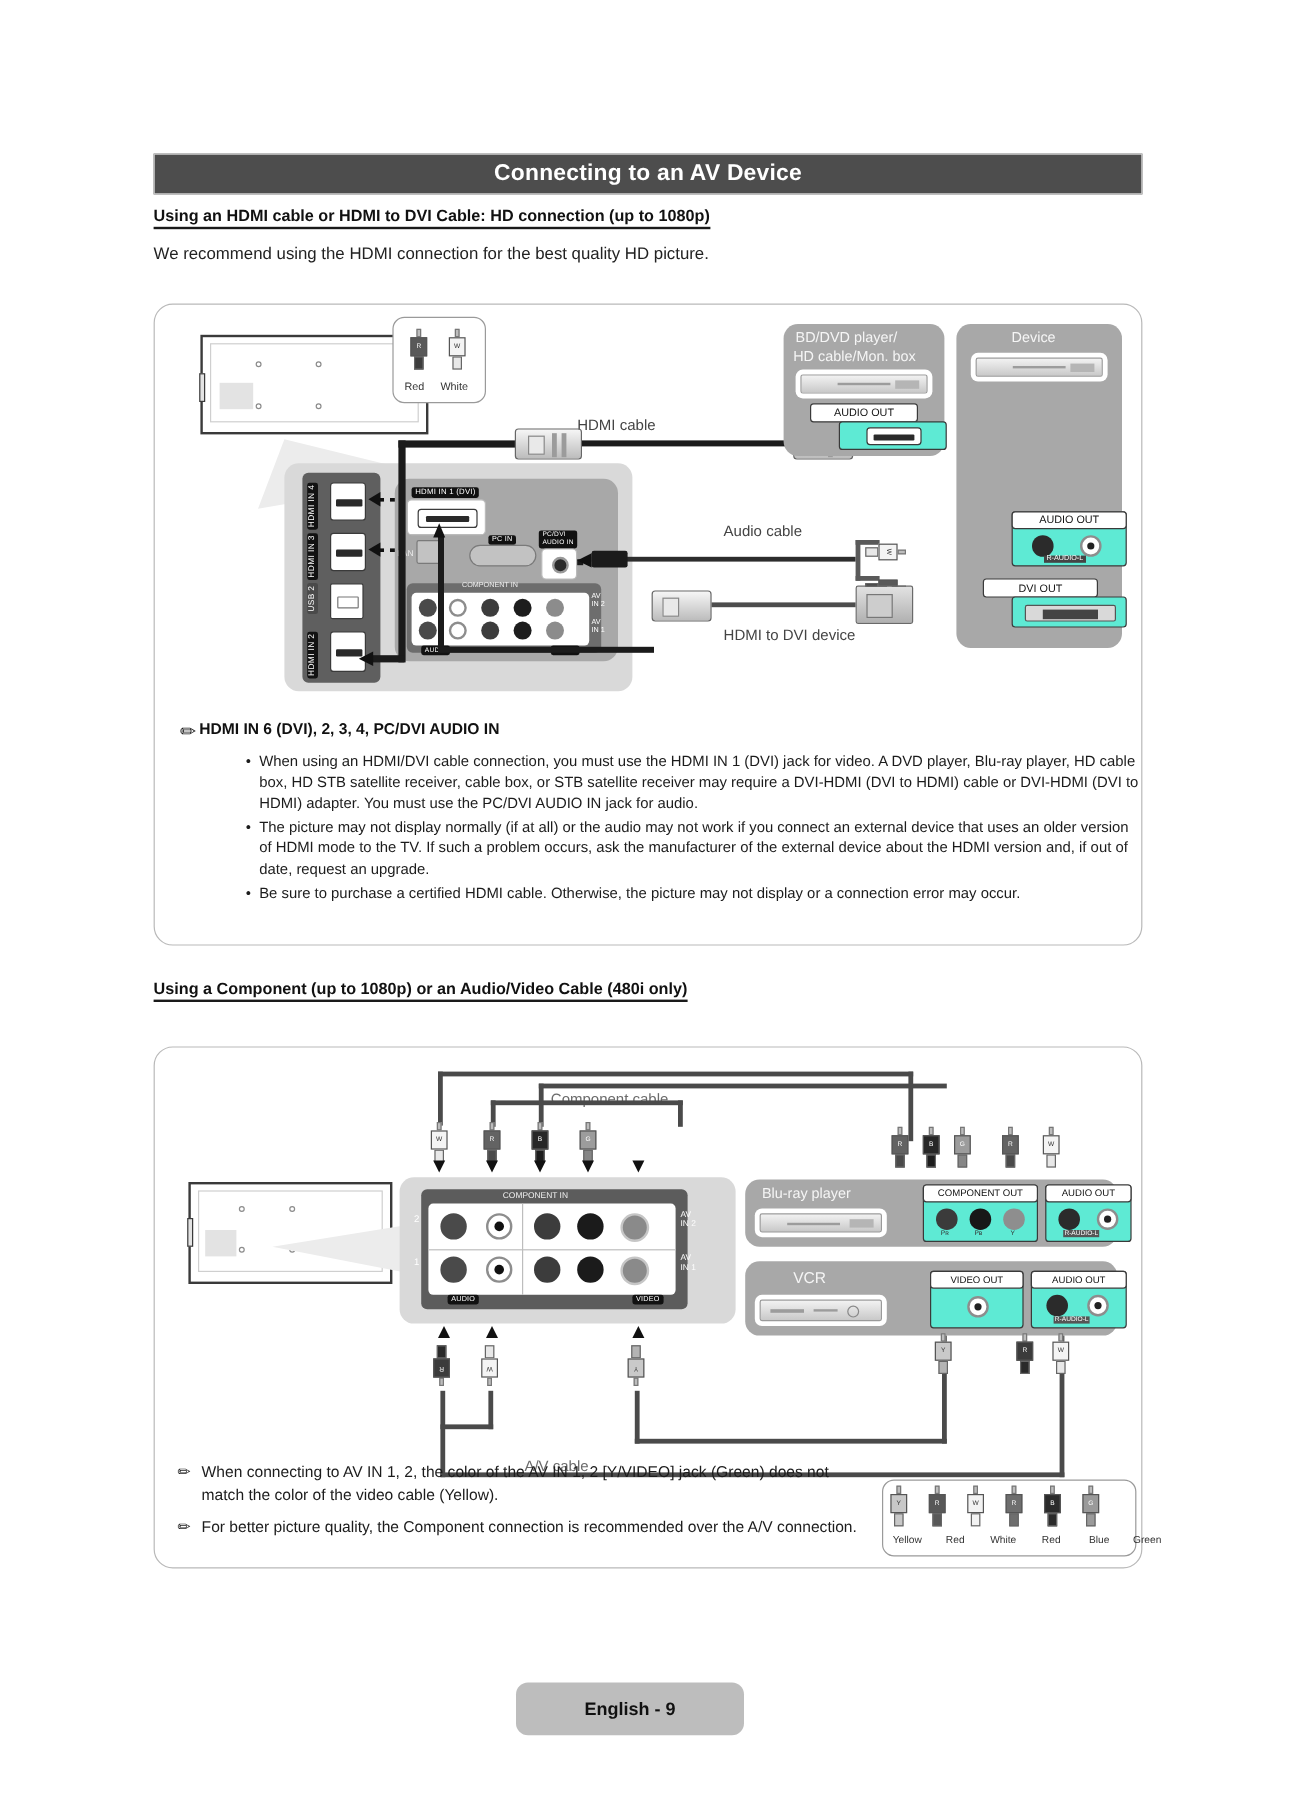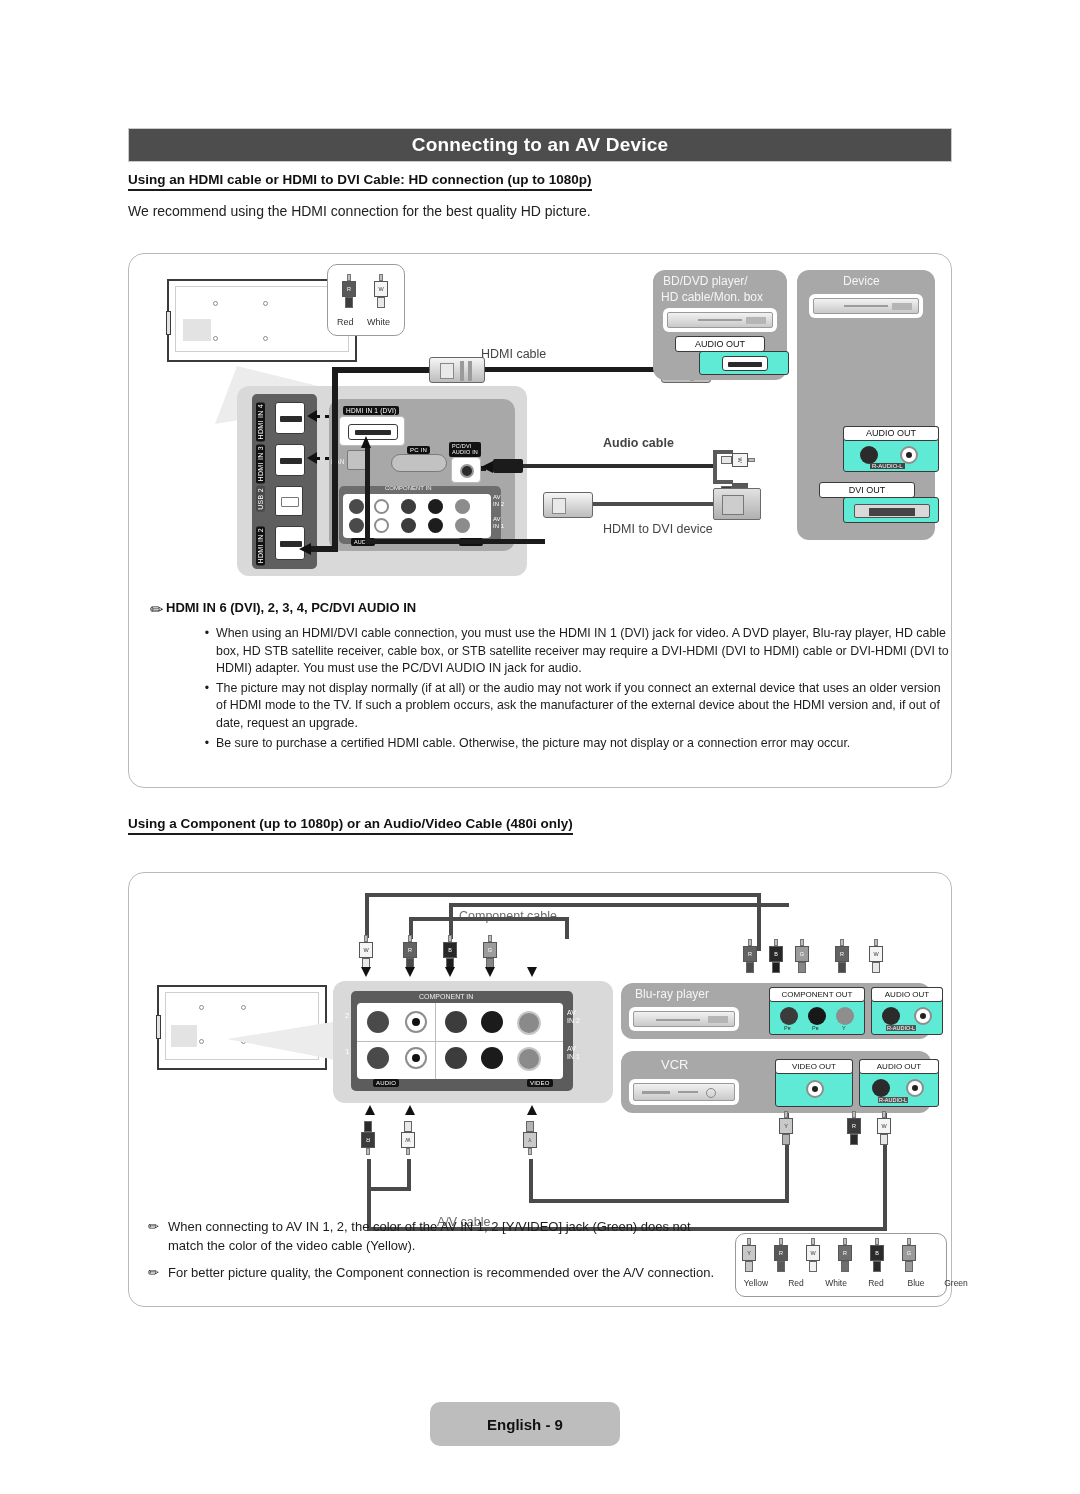--- a/index.html
+++ b/index.html
@@ -257,21 +257,21 @@
     <div style="position:absolute; left:532px; top:103px; width:50px; height:26px;
                 background:linear-gradient(#f6f6f6,#bcbcbc); border:1px solid #666; border-radius:3px;">
       <div style="position:absolute; left:8px; top:5px; width:14px; height:16px; background:#e9e9e9; border:1px solid #888;"></div>
       <div style="position:absolute; left:28px; top:3px; width:4px; height:20px; background:#9b9b9b;"></div>
     </div>
 
     <div class="wire-th" style="left:236px; top:192px; width:5px; height:98px;"></div>
     <div class="arrow-u" style="left:232px; top:182px; border-bottom:12px solid #111;"></div>
     <div class="wire-th" style="left:236px; top:285px; width:180px; height:5px;"></div>
 
-    <div class="cap-dk" style="left:474px; top:182px;font-weight:bold;">Audio cable</div>
+    <div class="cap-dk" style="left:474px; top:182px;">Audio cable</div>
     <div class="wire-th" style="left:352px; top:212px; width:5px; height:5px;"></div>
     <div class="arrow-l" style="left:352px; top:207px; border-right:12px solid #111;"></div>
     <div class="wire" style="left:364px; top:210px; width:220px; height:4px; background:#2d2d2d;"></div>
     <div style="position:absolute; left:364px; top:205px; width:30px; height:14px; background:#1b1b1b; border-radius:2px;"></div>
     <div class="wire" style="left:584px; top:196px; width:4px; height:34px; background:#5a5a5a;"></div>
     <div class="wire" style="left:584px; top:196px; width:20px; height:4px; background:#5a5a5a;"></div>
     <div class="wire" style="left:584px; top:226px; width:20px; height:4px; background:#5a5a5a;"></div>
     <div class="plug" style="left:602px; top:189px; transform:rotate(90deg);">
       <div class="tip"></div>
       <div class="body" style="background:#f4f4f4; color:#333;">W</div>

